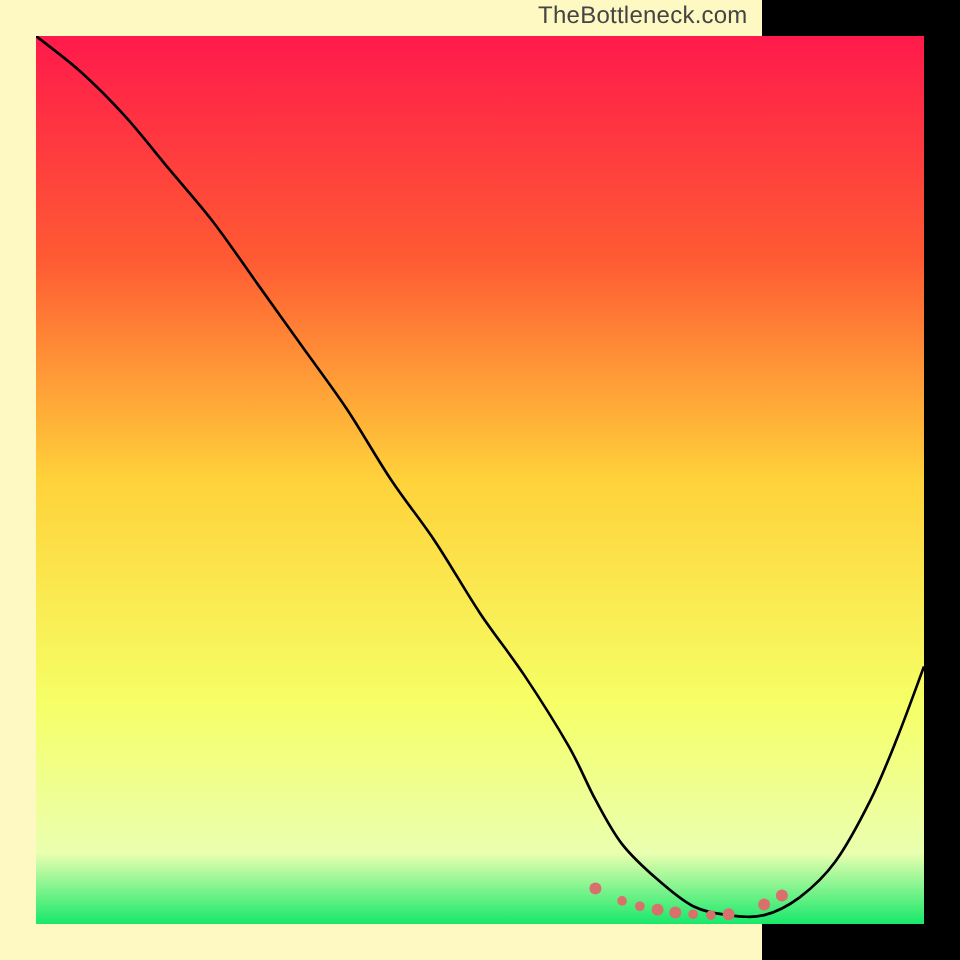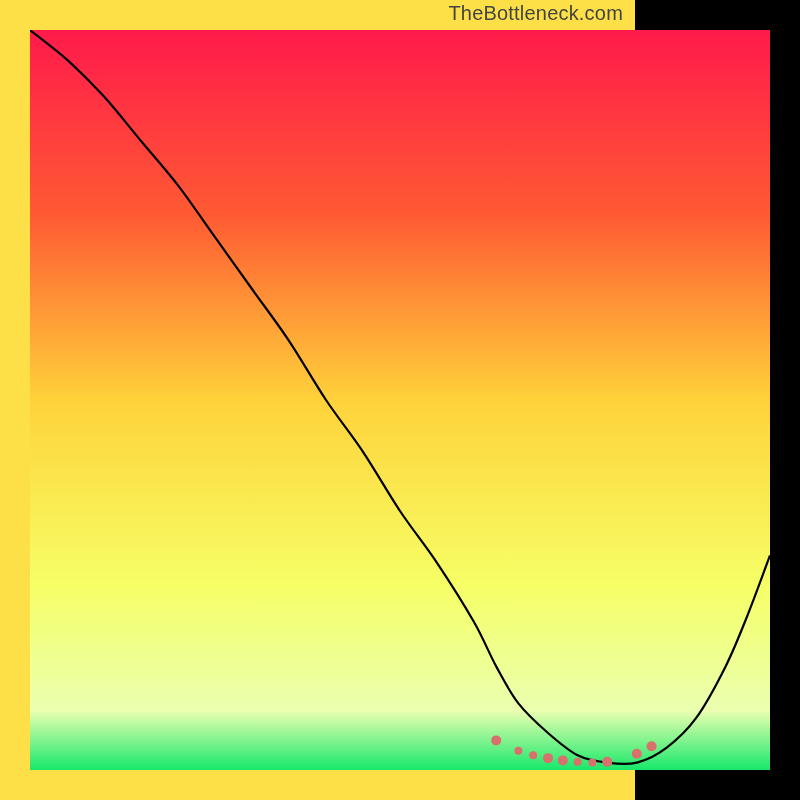--- a/index.html
+++ b/index.html
@@ -8,21 +8,21 @@
     width: 800px;
     height: 800px;
     background: #000;
     font-family: Arial, Helvetica, sans-serif;
     overflow: hidden;
   }
   .frame {
     position: relative;
     width: 635px;
     height: 800px;
-    background: #fde047;
+    background: #fef9c3;
   }
   .attribution {
     position: absolute;
     top: 2px;
     right: 12px;
     color: #444;
     font-size: 20px;
     font-weight: 500;
     letter-spacing: 0.2px;
   }

